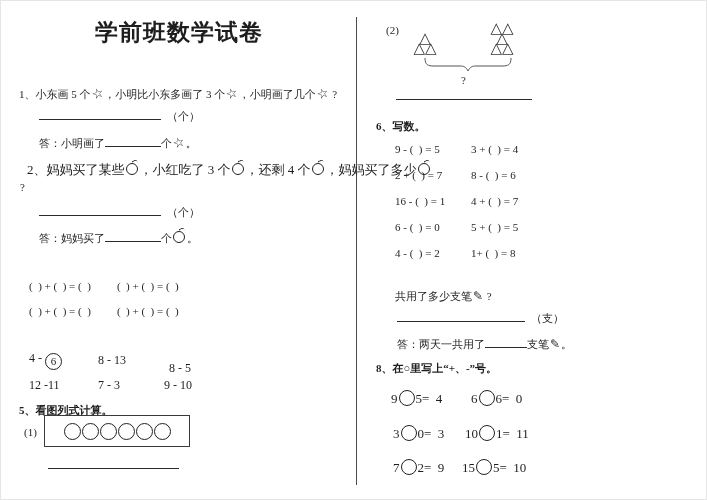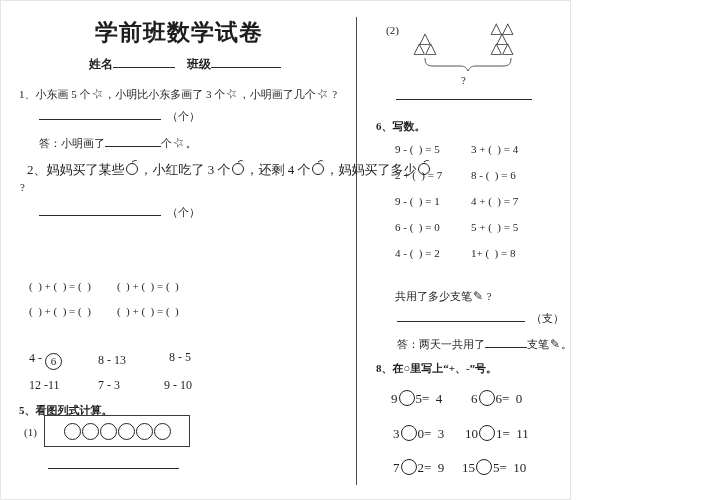--- a/index.html
+++ b/index.html
@@ -1,17 +1,17 @@
 <!DOCTYPE html>
 <html><head>
 <meta charset="utf-8">
 <style>
   html,body { margin:0; padding:0; background:#fff; }
   .page {
-    position:relative; width:571px; height:500px; background:#ffffff;
+    position:relative; width:707px; height:500px; background:#ffffff;
     font-family:"Liberation Serif","DejaVu Serif",serif; color:#1e1e1e;
     overflow:hidden; box-sizing:border-box; border:1px solid #e5e5e5;
   }
   .abs { position:absolute; }
   .b  { font-weight:bold; }
   .t11 { font-size:11px; line-height:14px; }
   .t105 { font-size:13px; line-height:14px;margin-left:8px; }
   .t12 { font-size:12px; line-height:15px; }
   .t13 { font-size:13px; line-height:16px; }
   .pre { white-space:pre; }
@@ -41,52 +41,52 @@
 </style>
 </head>
 <body>
 
 <div class="page">
 
   <div class="abs divider" style="left:355px;top:16px;height:468px;"></div>
 
   <div class="abs title" style="left:0;top:17px;width:356px;text-align:center;">学前班数学试卷</div>
 
-  <div class="abs t12 b nowrap" style="left:88px;top:56px;">
-    <span>姓名</span><span class="ul" style="width:62px;"></span><span style="margin-left:12px;">班级</span><span class="ul" style="width:70px;"></span>
-  </div>
 
   <div class="abs t11 nowrap" style="left:18px;top:86px;">
     <span>1、小东画 5 个</span><span class="star">☆</span><span>，小明比小东多画了 3 个</span><span class="star">☆</span><span>，小明画了几个</span><span class="star">☆</span><span class="pre"> ?</span>
   </div>
   <div class="abs t11" style="left:38px;top:108px;">
     <span class="ul" style="width:122px;"></span><span class="unit">（个）</span>
   </div>
   <div class="abs t11 nowrap" style="left:38px;top:135px;">
     <span>答：小明画了</span><span class="ul" style="width:56px;"></span><span>个</span><span class="star">☆</span><span>。</span>
   </div>
 
   <div class="abs t105 nowrap" style="left:18px;top:161px;">
     <span>2、妈妈买了某些</span><span class="apple"></span><span>，小红吃了 3 个</span><span class="apple"></span><span>，还剩 4 个</span><span class="apple"></span><span>，妈妈买了多少</span><span class="apple"></span>
   </div>
   <div class="abs t11" style="left:19px;top:179px;">?</div>
   <div class="abs t11" style="left:38px;top:204px;">
     <span class="ul" style="width:122px;"></span><span class="unit">（个）</span>
   </div>
+  <div class="abs t11 nowrap" style="left:38px;top:229px;">
+    <span>答：妈妈买了</span><span class="ul" style="width:56px;"></span><span>个</span><span class="apple"></span><span>。</span>
+  </div>
 
   <div class="abs t11 nowrap" style="left:28px;top:278px;">
     <span class="pre">(  ) + (  ) = (  )</span><span class="pre" style="margin-left:26px;">(  ) + (  ) = (  )</span>
   </div>
   <div class="abs t11 nowrap" style="left:28px;top:303px;">
     <span class="pre">(  ) + (  ) = (  )</span><span class="pre" style="margin-left:26px;">(  ) + (  ) = (  )</span>
   </div>
 
   <div class="abs t12 pre nowrap" style="left:28px;top:350px;"><span class="pre">4 - </span><span class="circled">6</span></div>
   <div class="abs t12 pre" style="left:97px;top:352px;">8 - 13</div>
-  <div class="abs t12 pre" style="left:168px;top:349px;">8 - 5</div>
+  <div class="abs t12 pre" style="left:168px;top:360px;">8 - 5</div>
   <div class="abs t12 pre" style="left:28px;top:377px;">12 -11</div>
   <div class="abs t12 pre" style="left:97px;top:377px;">7 - 3</div>
   <div class="abs t12 pre" style="left:163px;top:377px;">9 - 10</div>
 
   <div class="abs t11 b nowrap" style="left:18px;top:402px;">5、看图列式计算。</div>
   <div class="abs t11" style="left:23px;top:424px;">(1)</div>
   <div class="abs shapesbox" style="left:43px;top:414px;width:144px;height:30px;">
     <span class="q5c"></span>
     <span class="q5c"></span>
     <span class="q5c"></span>
@@ -115,21 +115,21 @@
   <div class="abs hr" style="left:395px;top:98px;width:136px;"></div>
 
   <div class="abs t11 b nowrap" style="left:375px;top:118px;">6、写数。</div>
   <div class="abs t11 nowrap" style="left:394px;top:141px;">
     <span class="pre ib" style="width:76px;">9 - (  ) = 5</span><span class="pre">3 + (  ) = 4</span>
   </div>
   <div class="abs t11 nowrap" style="left:394px;top:167px;">
     <span class="pre ib" style="width:76px;">2 + (  ) = 7</span><span class="pre">8 - (  ) = 6</span>
   </div>
   <div class="abs t11 nowrap" style="left:394px;top:193px;">
-    <span class="pre ib" style="width:76px;">9 - (  ) = 1</span><span class="pre">4 + (  ) = 7</span>
+    <span class="pre ib" style="width:76px;">16 - (  ) = 1</span><span class="pre">4 + (  ) = 7</span>
   </div>
   <div class="abs t11 nowrap" style="left:394px;top:219px;">
     <span class="pre ib" style="width:76px;">6 - (  ) = 0</span><span class="pre">5 + (  ) = 5</span>
   </div>
   <div class="abs t11 nowrap" style="left:394px;top:245px;">
     <span class="pre ib" style="width:76px;">4 - (  ) = 2</span><span class="pre">1+ (  ) = 8</span>
   </div>
 
   <div class="abs t11 nowrap" style="left:394px;top:288px;">
     <span>共用了多少支笔</span><span class="pencil">✎</span><span class="pre"> ?</span>

